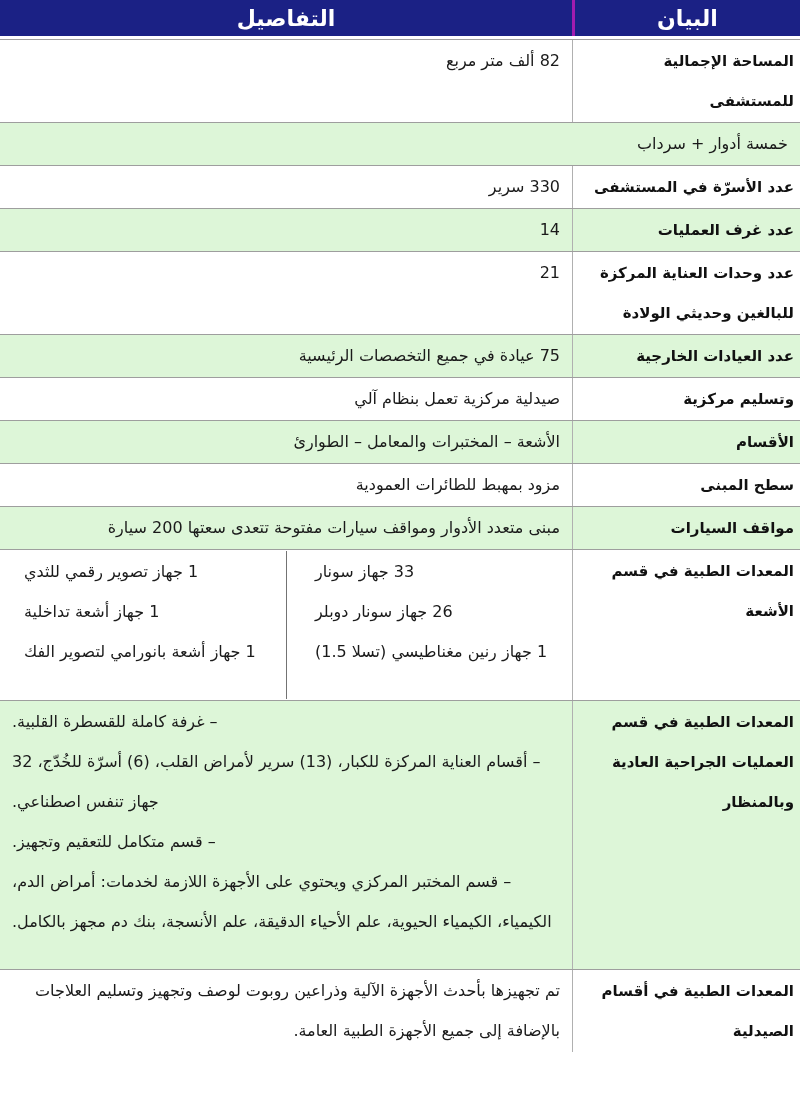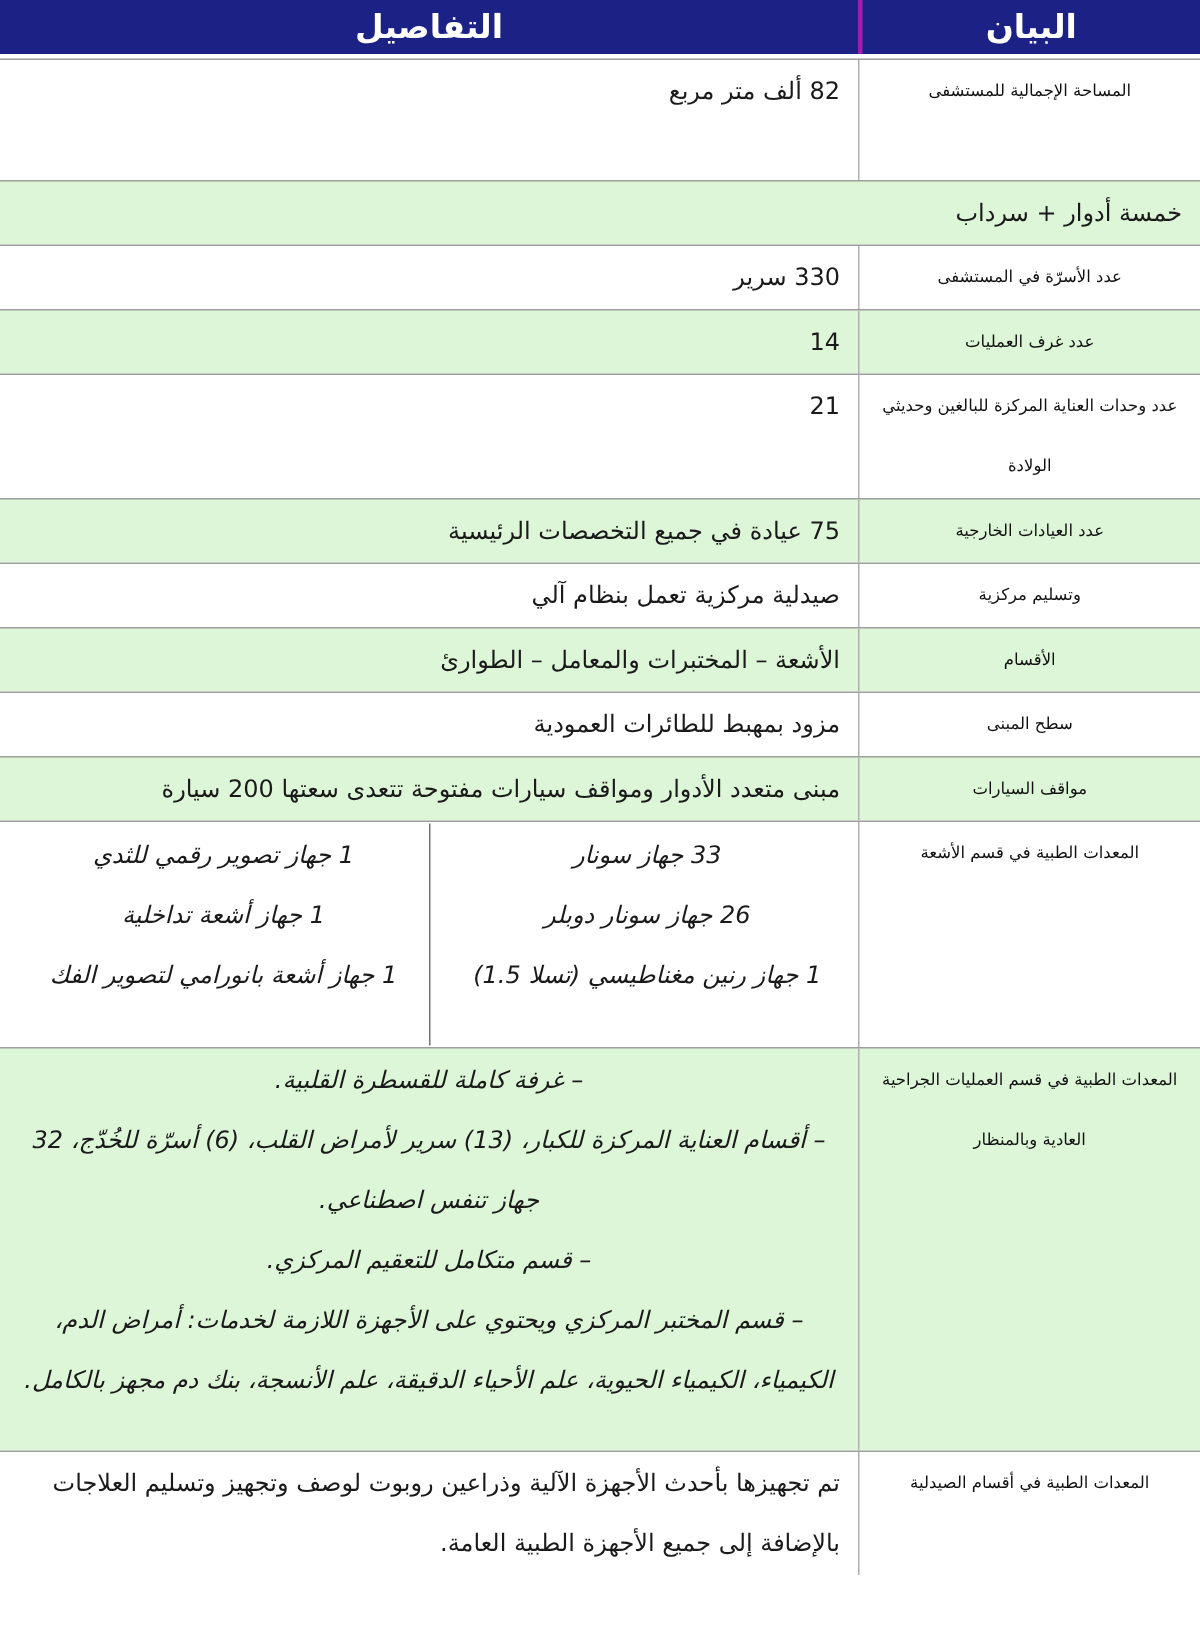--- a/index.html
+++ b/index.html
@@ -41,23 +41,22 @@
     align-items: center;
     justify-content: center;
     font-weight: bold;
     font-size: 22px;
   }
   .header-row .label-col {
     border-left: 3px solid #a21caf;
   }
   .body-row .label-col {
     border-left: 1px solid #b0b0b0;
-    text-align: center;
-    font-weight: normal;
-    font-size: 11px;
+    font-weight: bold;
+    font-size: 15px;
     line-height: 40px;
     padding: 1px 6px;
     color: #111111;
   }
   .body-row .details-col {
     text-align: right;
     font-size: 16px;
     line-height: 40px;
     padding: 1px 12px;
     color: #1a1a1a;
@@ -74,21 +73,21 @@
   .subcol {
     flex: 1 1 50%;
     box-sizing: border-box;
     padding: 1px 12px;
     line-height: 40px;
   }
   .subcol-right {
     border-left: 1px solid #737373;
     padding-left: 28px;
   }
-  .bullet-line { text-align: center; font-style: italic; }
+  .bullet-line { text-align: left; }
 </style>
 </head>
 <body>
 
 <div class="page">
 
   <div class="row header-row">
     <div class="cell label-col">البيان</div>
     <div class="cell details-col">التفاصيل</div>
   </div>
@@ -156,21 +155,21 @@
         <div class="bullet-line">1 جهاز أشعة بانورامي لتصوير الفك</div>
       </div>
     </div>
   </div>
 
   <div class="row body-row green h268">
     <div class="cell label-col">المعدات الطبية في قسم العمليات الجراحية العادية وبالمنظار</div>
     <div class="cell details-col">
       <div class="bullet-line">– غرفة كاملة للقسطرة القلبية.</div>
       <div class="bullet-line">– أقسام العناية المركزة للكبار، (13) سرير لأمراض القلب، (6) أسرّة للخُدّج، 32 جهاز تنفس اصطناعي.</div>
-      <div class="bullet-line">– قسم متكامل للتعقيم المركزي.</div>
+      <div class="bullet-line">– قسم متكامل للتعقيم وتجهيز.</div>
       <div class="bullet-line">– قسم المختبر المركزي ويحتوي على الأجهزة اللازمة لخدمات: أمراض الدم، الكيمياء، الكيمياء الحيوية، علم الأحياء الدقيقة، علم الأنسجة، بنك دم مجهز بالكامل.</div>
     </div>
   </div>
 
   <div class="row body-row white">
     <div class="cell label-col">المعدات الطبية في أقسام الصيدلية</div>
     <div class="cell details-col">تم تجهيزها بأحدث الأجهزة الآلية وذراعين روبوت لوصف وتجهيز وتسليم العلاجات بالإضافة إلى جميع الأجهزة الطبية العامة.</div>
   </div>
 
 </div>

